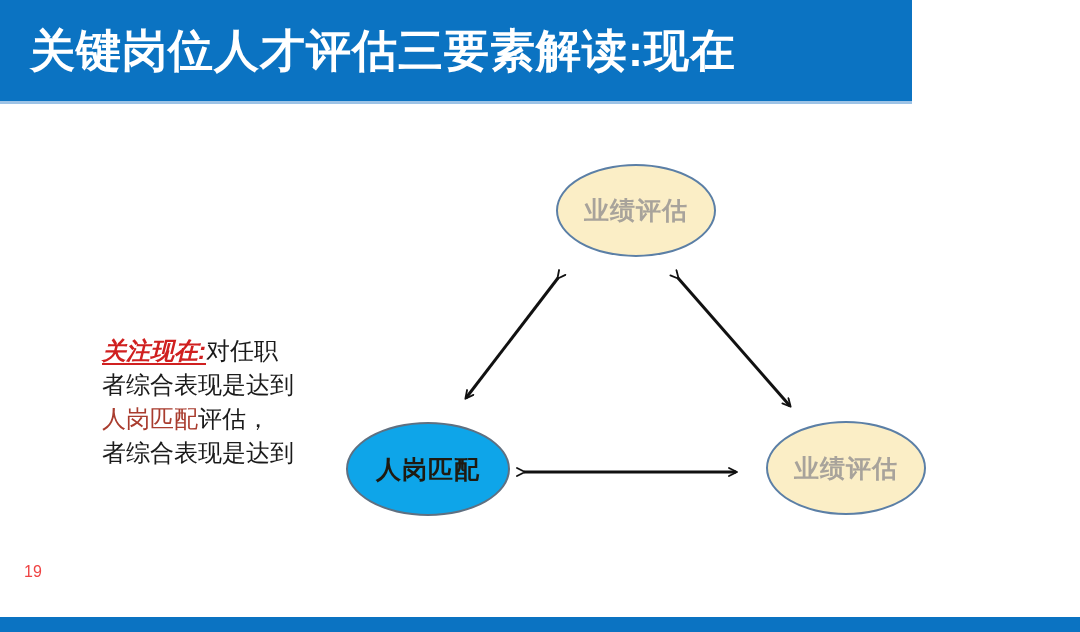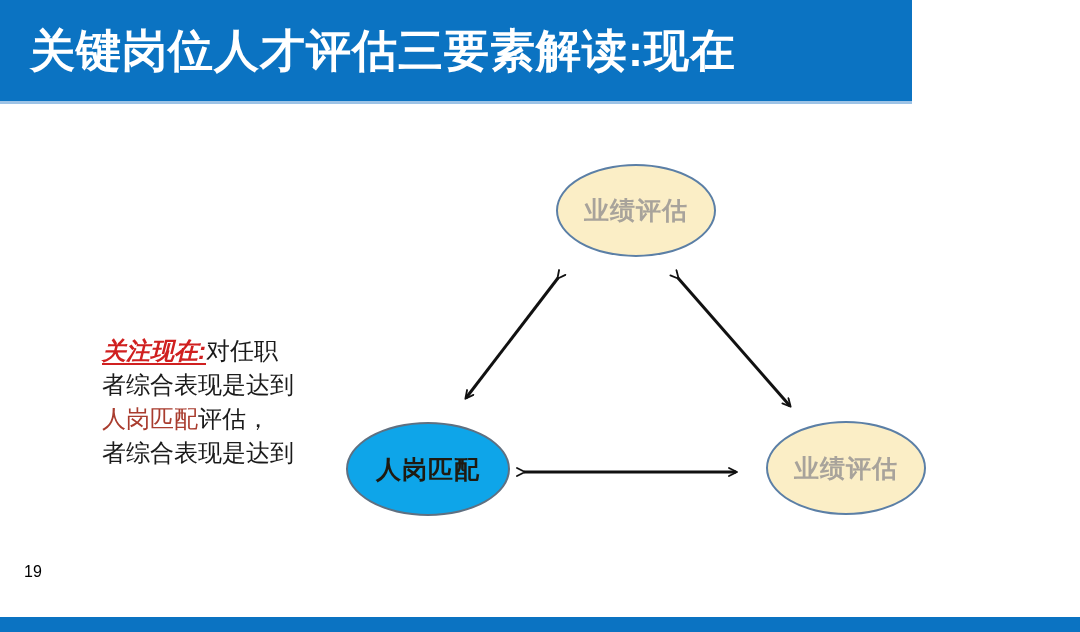--- a/index.html
+++ b/index.html
@@ -90,21 +90,21 @@
     left: 0; top: 0;
     width: 1080px; height: 632px;
     pointer-events: none;
   }
 
   
   .page-number {
     position: absolute;
     left: 24px; top: 563px;
     font-size: 16px;
-    color: #000000;
+    color: #ef4444;
     text-align: right;
   }
 </style>
 </head>
 <body>
 
 <div class="header">
   <div class="header-title">关键岗位人才评估三要素解读:现在</div>
 </div>
 

